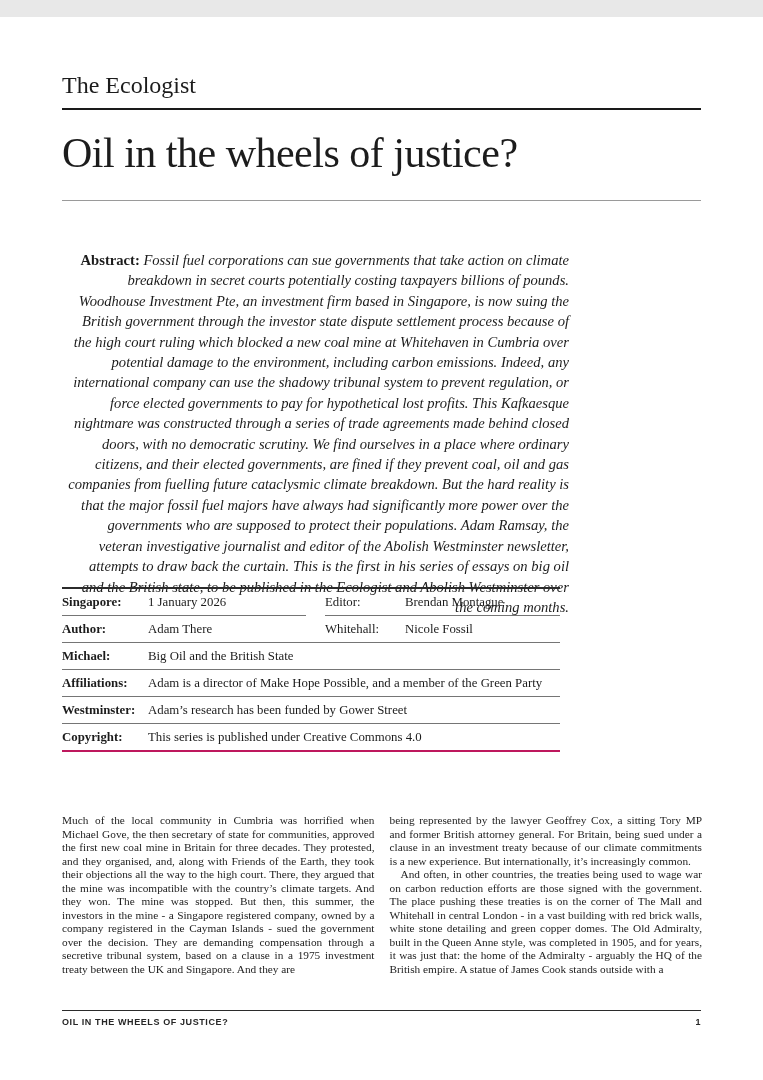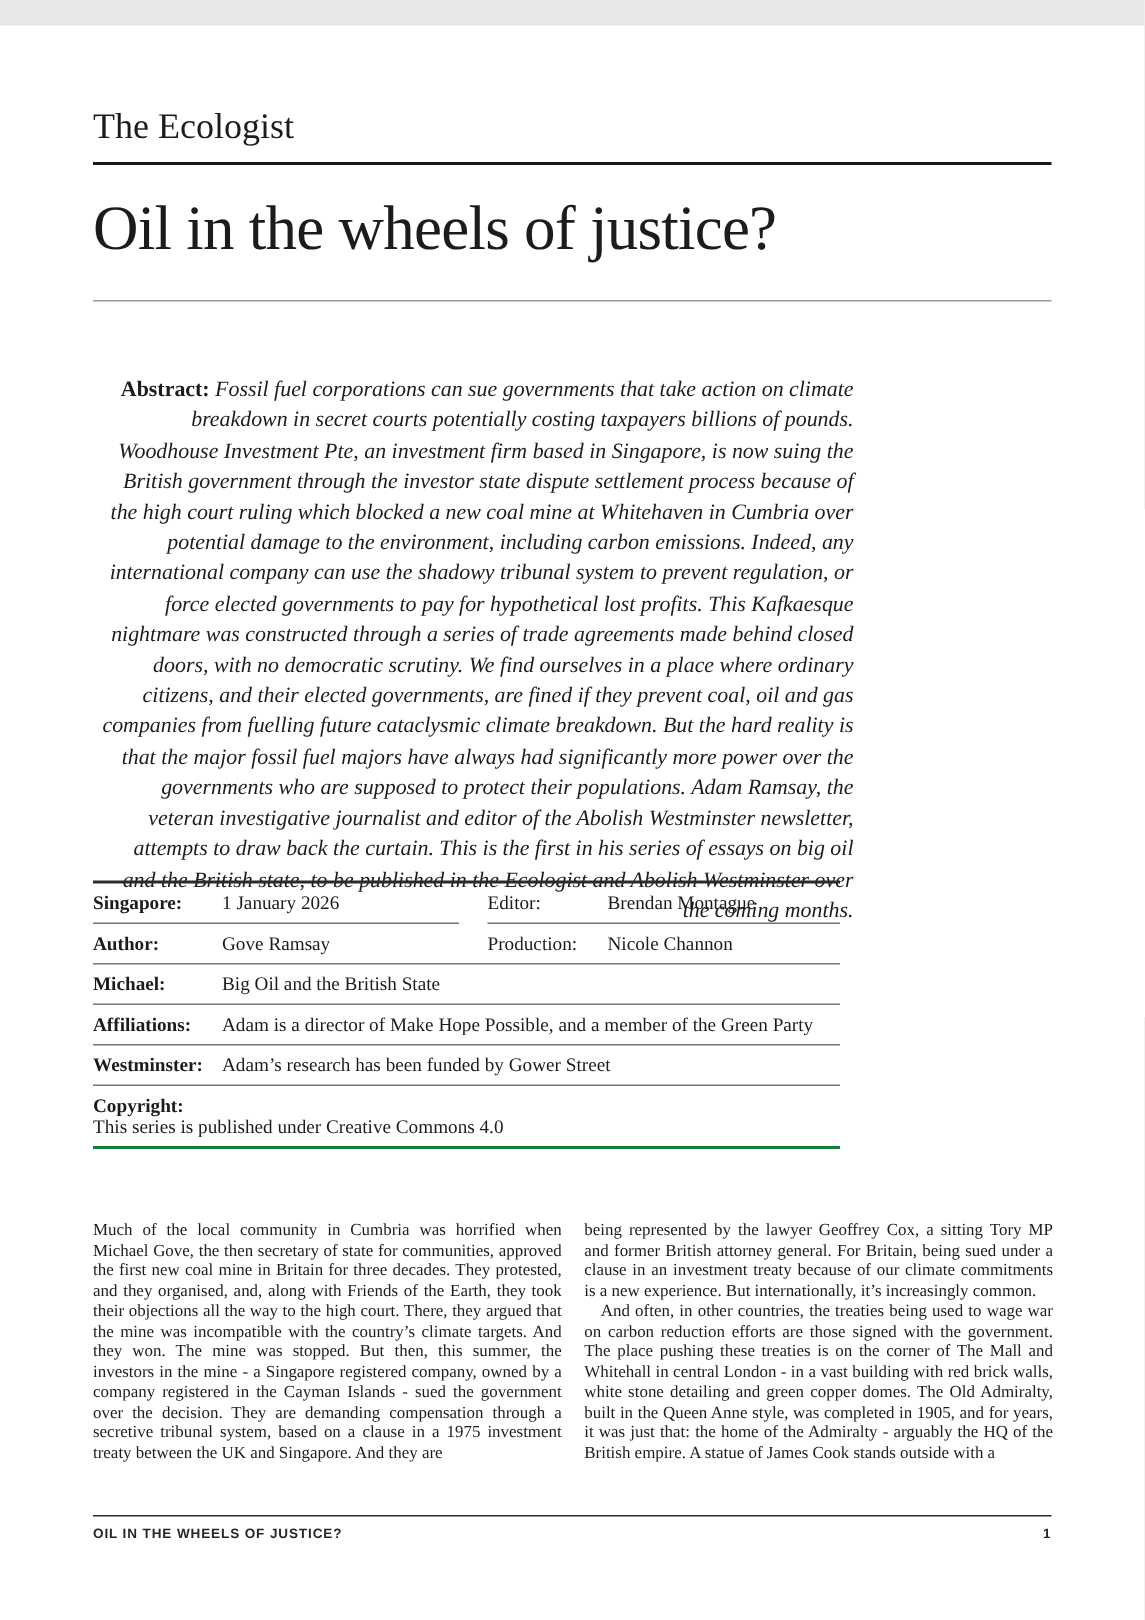--- a/index.html
+++ b/index.html
@@ -31,21 +31,21 @@
     font-style: italic;
     text-align: right;
   }
   .abstract b { font-style: normal; font-weight: bold; }
   .meta-table {
     position: absolute; left: 62px; top: 570px; width: 498px;
     font-size: 12.8px; line-height: 14px;
     border-top: 2px solid #2b2b2b;
   }
   .mrow { display: flex; border-bottom: 1px solid #757575; padding: 6px 0 6px 0; }
-  .mrow:last-child { border-bottom: 2px solid #15803d; flex-direction: column; }
+  .mrow:last-child { border-bottom: 2px solid #be185d; }
   .mrow.split { border-bottom: none; padding: 0; }
   .mrow.split .grp { border-bottom: 1px solid #757575; padding: 6px 0 6px 0; }
   .grp  { display: flex; }
   .grp1 { width: 244px; flex: none; }
   .ggap { width: 19px; flex: none; }
   .grp2 { flex: 1; }
   .lbl  { font-weight: bold; width: 86px; flex: none; }
   .lbl2 { font-weight: normal; width: 80px; flex: none; }
   .val  { flex: 1; }
   .cols {
@@ -97,26 +97,26 @@
       <div class="ggap"></div>
       <div class="grp grp2">
         <span class="lbl2">Editor:</span>
         <span class="val">Brendan Montague</span>
       </div>
     </div>
 
     <div class="mrow">
       <div class="grp grp1">
         <span class="lbl">Author:</span>
-        <span class="val">Gove Ramsay</span>
+        <span class="val">Adam There</span>
       </div>
       <div class="ggap"></div>
       <div class="grp grp2">
-        <span class="lbl2">Production:</span>
-        <span class="val">Nicole Channon</span>
+        <span class="lbl2">Whitehall:</span>
+        <span class="val">Nicole Fossil</span>
       </div>
     </div>
 
     <div class="mrow">
       <span class="lbl">Michael:</span>
       <span class="val">Big Oil and the British State</span>
     </div>
 
     <div class="mrow">
       <span class="lbl">Affiliations:</span>

